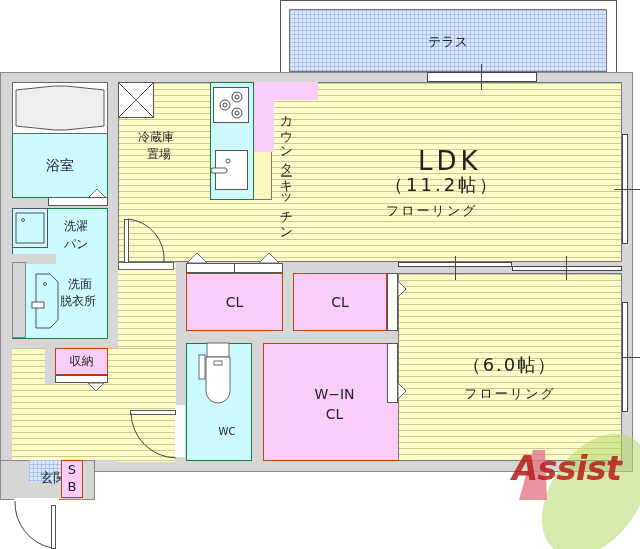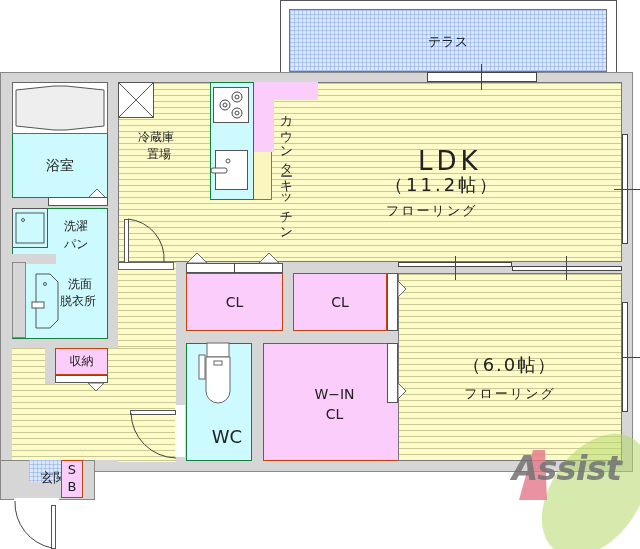--- a/index.html
+++ b/index.html
@@ -138,21 +138,21 @@
 <div class="abs white" style="left:186px;top:263px;width:97px;height:10px;"></div>
 <div class="line" style="left:234px;top:263px;width:1px;height:10px;"></div>
 <svg style="left:187px;top:252px;" width="20" height="11">
     <path d="M0 11 L10 1 L20 11 Z" fill="#fff" stroke="#666"></path>
   </svg>
 <svg style="left:259px;top:252px;" width="20" height="11">
     <path d="M0 11 L10 1 L20 11 Z" fill="#fff" stroke="#666"></path>
   </svg>
 
 <div class="abs wet" style="left:186px;top:343px;width:66px;height:118px;">
-  <span class="label" style="left:0;right:0;top:82px;font-size:18px;padding-left:16px;">WC</span>
+  <span class="label" style="left:0;right:0;top:82px;font-size:10px;padding-left:16px;">WC</span>
 </div>
 <svg style="left:198px;top:343px;" width="36" height="62">
   <rect x="9" y="0" width="22" height="14" fill="#fff" stroke="#666"></rect>
   <rect x="1" y="12" width="6" height="24" fill="#fff" stroke="#666"></rect>
   <path d="M8 14 L32 14 L32 48 A12 12 0 0 1 8 48 Z" fill="#fff" stroke="#666"></path>
   <rect x="16" y="18" width="8" height="4" fill="#fff" stroke="#666"></rect>
 </svg>
 
 <div class="abs cl" style="left:263px;top:343px;width:143px;height:118px;">
   <span class="label" style="left:0;right:0;top:42px;font-size:14px;">W−IN</span>
@@ -188,13 +188,13 @@
 <div class="abs" style="left:14px;top:498px;width:45px;height:12px;background:#fff;"></div>
 <div class="abs white" style="left:51px;top:505px;width:5px;height:44px;"></div>
 <svg style="left:14px;top:500px;" width="40" height="49">
     <path d="M1 1 A46 46 0 0 0 38 48" fill="none" stroke="#444"></path>
   </svg>
 
 <svg style="left:505px;top:420px;" width="135" height="129">
   <ellipse cx="90" cy="75" rx="44" ry="68" transform="rotate(35 90 75)" fill="#b5d96a" opacity="0.55"></ellipse>
   <path d="M14 80 L28 30 L40 30 L42 80 Z" fill="#e4788a" opacity="0.8"></path>
 </svg>
-<span class="label" style="left:512px;top:448px;font-size:34px;font-weight:bold;font-style:italic;color:#737373;opacity:0.85;letter-spacing:-1px;">Assist</span>
+<span class="label" style="left:512px;top:448px;font-size:34px;font-weight:bold;font-style:italic;color:#b91c1c;opacity:0.85;letter-spacing:-1px;">Assist</span>
 
 </body></html>

